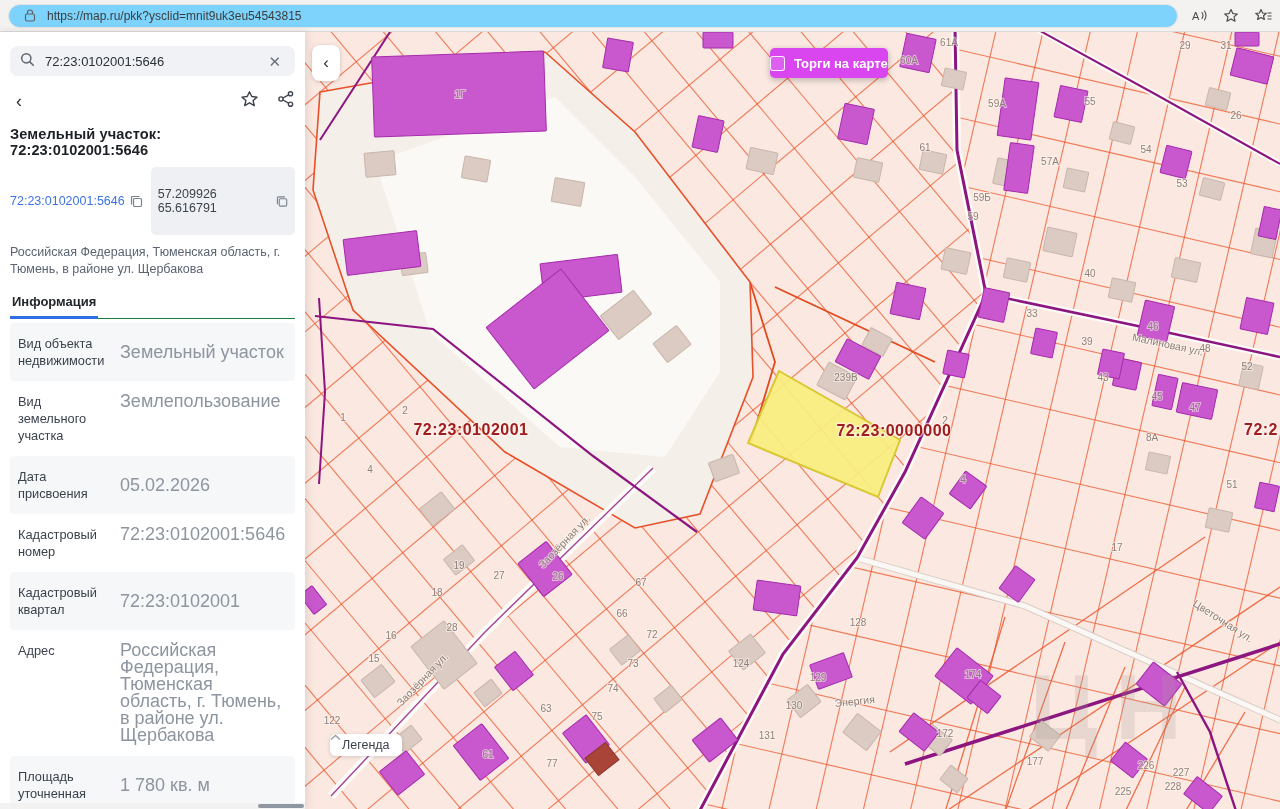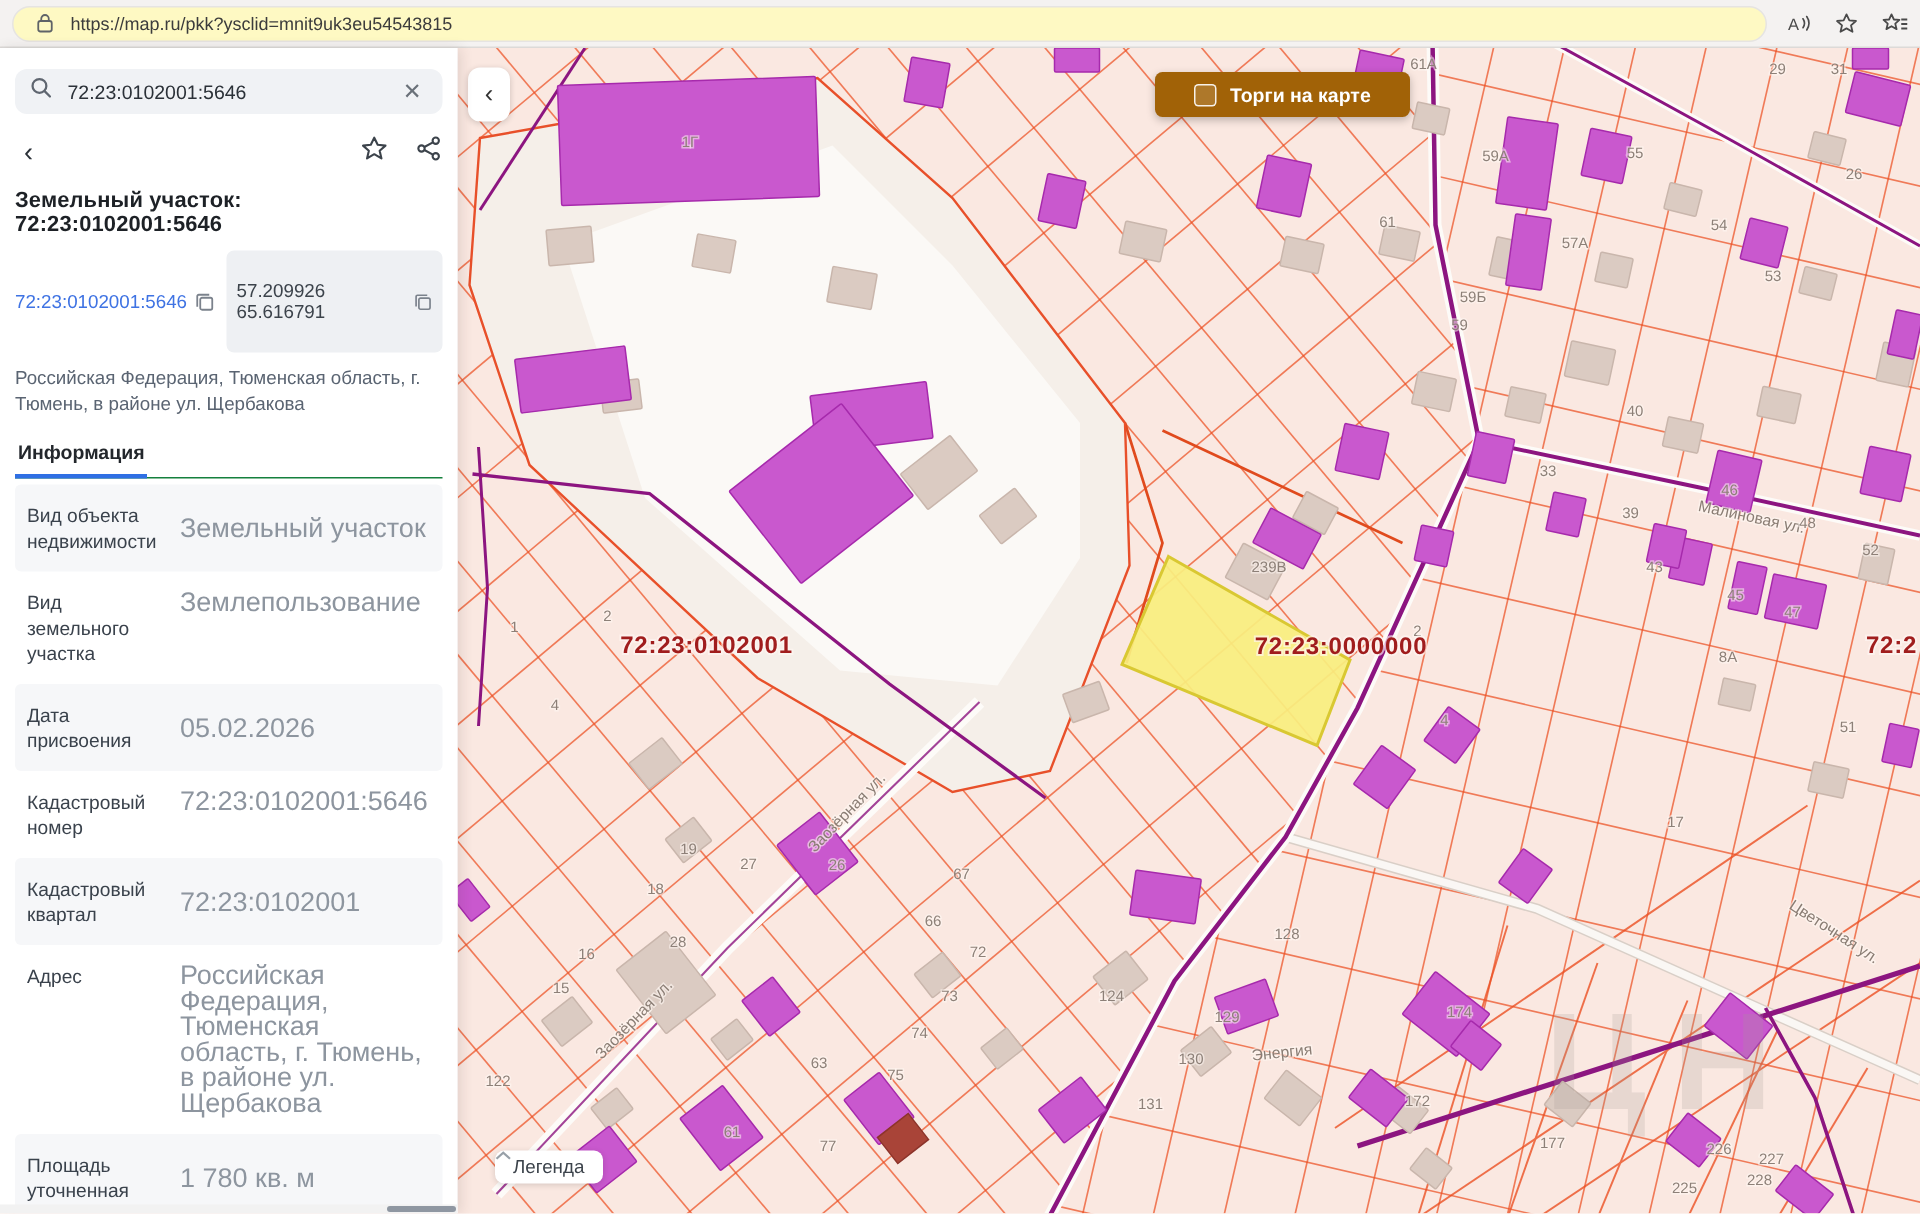--- a/index.html
+++ b/index.html
@@ -1,20 +1,20 @@
 <!DOCTYPE html>
 <html><head>
 <meta charset="utf-8">
 <style>
   html,body{margin:0;padding:0;}
   body{width:1280px;height:809px;overflow:hidden;font-family:"Liberation Sans",sans-serif;background:#fff;}
 
   
   .browser-bar{height:32px;background:#f4f2f1;border-bottom:1px solid #dcdad8;display:flex;align-items:center;padding:0 8px;box-sizing:border-box;}
-  .addr-pill{width:1186px;height:24px;background:#fef9c3;border:1px solid #e6e4e2;border-radius:12px;display:flex;align-items:center;gap:8px;padding:0 12px;box-sizing:border-box;}
+  .addr-pill{width:1186px;height:24px;background:#7dd3fc;border:1px solid #e6e4e2;border-radius:12px;display:flex;align-items:center;gap:8px;padding:0 12px;box-sizing:border-box;}
   .url-text{font-size:12px;color:#3c3c3c;white-space:nowrap;}
   .browser-icons{display:flex;align-items:center;gap:14px;margin-left:12px;color:#4a4a4a;}
   .bicon{width:18px;height:18px;display:flex;align-items:center;justify-content:center;}
 
   
   .app{display:flex;height:777px;}
 
   
   .sidebar{width:305px;min-width:305px;background:#fff;position:relative;z-index:6;box-shadow:2px 0 8px rgba(60,40,40,.12);overflow:hidden;}
   .sb-inner{padding:14px 10px 0 10px;}
@@ -43,24 +43,24 @@
   
   .map-area{position:relative;width:975px;height:777px;background:#fae8e1;overflow:hidden;}
   .map-area svg{position:absolute;left:0;top:0;}
   .grid line{stroke:#ec5023;stroke-width:1.1;opacity:.72;}
   .pnum{font-size:10px;fill:#8d8078;text-anchor:middle;paint-order:stroke;stroke:rgba(255,248,244,.55);stroke-width:2px;}
   .street{font-size:10.5px;fill:#8a7d74;text-anchor:middle;paint-order:stroke;stroke:rgba(255,248,244,.6);stroke-width:2px;}
   .qlabel{font-size:16px;font-weight:700;fill:#a01d1d;text-anchor:middle;paint-order:stroke;stroke:rgba(255,246,242,.65);stroke-width:2.5px;letter-spacing:.5px;}
   .wmark{font-size:92px;font-weight:700;fill:rgba(165,155,148,.22);letter-spacing:18px;}
 
   .collapse-btn{position:absolute;left:7px;top:13px;width:28px;height:36px;background:#fff;border-radius:8px;box-shadow:0 1px 4px rgba(0,0,0,.18);display:flex;align-items:center;justify-content:center;font-size:17px;color:#333;cursor:pointer;z-index:4;}
-  .trades-btn{position:absolute;left:465px;top:16px;height:30px;background:#a16207;border-radius:5px;box-shadow:0 2px 6px rgba(0,0,0,.25);display:flex;align-items:center;gap:9px;padding:0 26px;cursor:pointer;z-index:4;}
+  .trades-btn{position:absolute;left:465px;top:16px;height:30px;background:#d946ef;border-radius:5px;box-shadow:0 2px 6px rgba(0,0,0,.25);display:flex;align-items:center;gap:9px;padding:0 0;cursor:pointer;z-index:4;}
   .trades-check{width:13px;height:13px;border:1.5px solid rgba(255,255,255,.9);border-radius:3px;background:rgba(255,255,255,.14);}
   .trades-label{color:#fff;font-size:13px;font-weight:600;}
-  .legend-btn{position:absolute;left:25px;top:735px;height:22px;background:#fff;border-radius:6px;box-shadow:0 1px 4px rgba(0,0,0,.15);display:flex;align-items:center;gap:7px;padding:0 12px;cursor:pointer;z-index:4;}
+  .legend-btn{position:absolute;left:25px;top:702px;height:22px;background:#fff;border-radius:6px;box-shadow:0 1px 4px rgba(0,0,0,.15);display:flex;align-items:center;gap:7px;padding:0 12px;cursor:pointer;z-index:4;}
   .legend-label{font-size:12.5px;color:#3c434b;}
 </style>
 </head>
 <body>
 
 <div class="browser-bar">
   <div class="addr-pill">
     <span class="bicon">
       <svg width="12" height="13" viewBox="0 0 12 13">
           <rect x="1.5" y="5" width="9" height="7" rx="1.5" fill="none" stroke="#5f6368" stroke-width="1.2"></rect>

